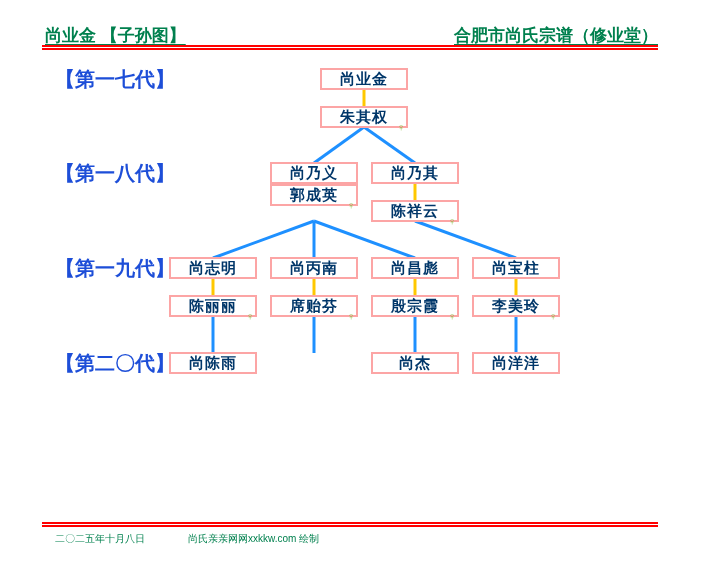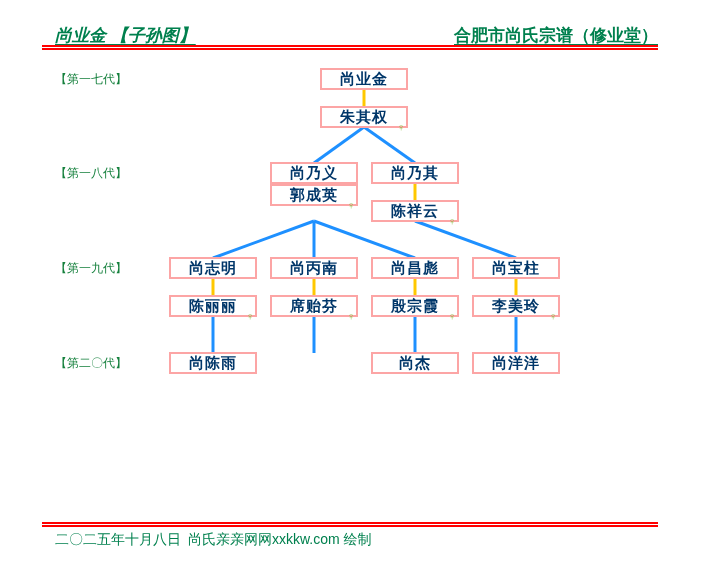--- a/index.html
+++ b/index.html
@@ -21,41 +21,41 @@
     align-items: baseline;
   }
   .title-left, .title-right {
     color: #00804e;
     font-weight: bold;
     font-size: 17px;
     text-decoration: underline;
     text-underline-offset: 3px;
     white-space: nowrap;
   }
-  .title-left { margin-left: 13px; font-style: italic; }
+  .title-left { margin-left: 3px; }
   .title-right { }
   
   .redrule {
     position: absolute;
     left: 42px; width: 616px; height: 5px;
     border-top: 2px solid #ff0000;
     border-bottom: 2px solid #ff0000;
     background: #ffffff;
   }
   .redrule.top { top: 45px; }
   .redrule.bottom { top: 522px; }
   
   .genlabel {
     position: absolute;
     left: 55px;
     height: 22px;
     line-height: 22px;
-    color: #15803d;
-    font-weight: normal;
-    font-size: 12px;
+    color: #1d4ed8;
+    font-weight: bold;
+    font-size: 20px;
     white-space: nowrap;
   }
   
   .lines { position: absolute; left: 0; top: 0; }
   
   .person {
     position: absolute;
     width: 88px; height: 22px;
     border: 2px solid #fca5a5;
     background: #ffffff;
@@ -75,21 +75,21 @@
     letter-spacing: 0;
     line-height: 1;
     color: #86b93e;
   }
   
   .footer-date, .footer-credit {
     position: absolute;
     top: 530px;
     height: 18px; line-height: 18px;
     color: #00804e;
-    font-size: 14px;
+    font-size: 10px;
     white-space: nowrap;
   }
   .footer-date { left: 55px; }
   .footer-credit { left: 188px; }
 </style>
 </head>
 <body>
 
 <div class="page">
 

